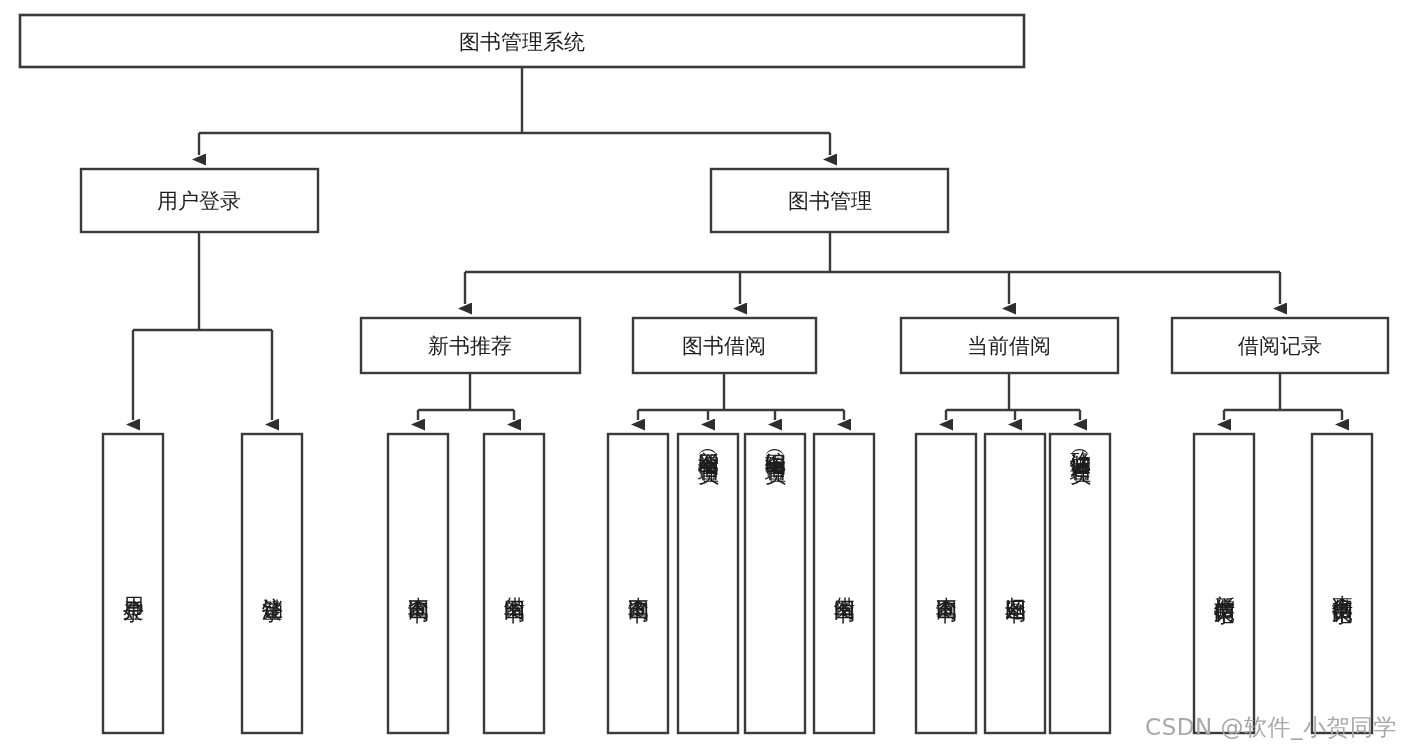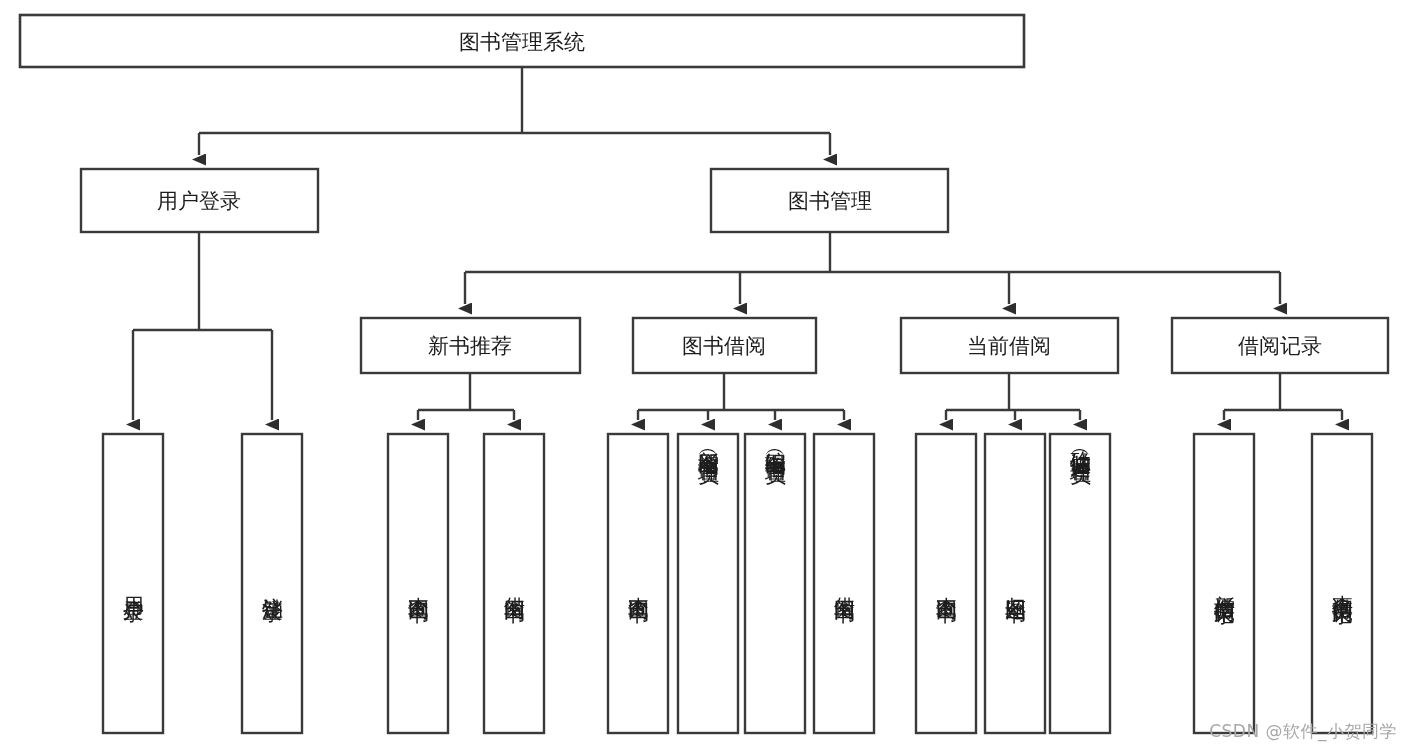--- a/index.html
+++ b/index.html
@@ -61,21 +61,21 @@
     line-height: 1.0;
     letter-spacing: 2px;
     color: #1d1d1d;
     white-space: nowrap;
   }
   #watermark {
     position: absolute;
     right: 8px;
     bottom: 4px;
     font-family: "DejaVu Sans", "Liberation Sans", sans-serif;
-    font-size: 17px;
+    font-size: 23px;
     color: #a8a8a8;
     letter-spacing: 0.5px;
     user-select: none;
   }
 </style>
 </head>
 <body>
 
 <svg id="diagram" viewBox="0 0 1405 747" xmlns="http://www.w3.org/2000/svg">
 

